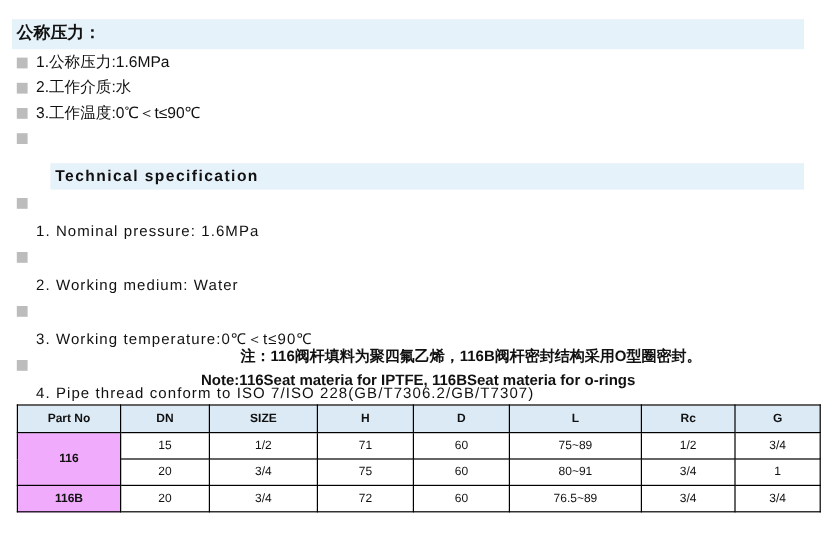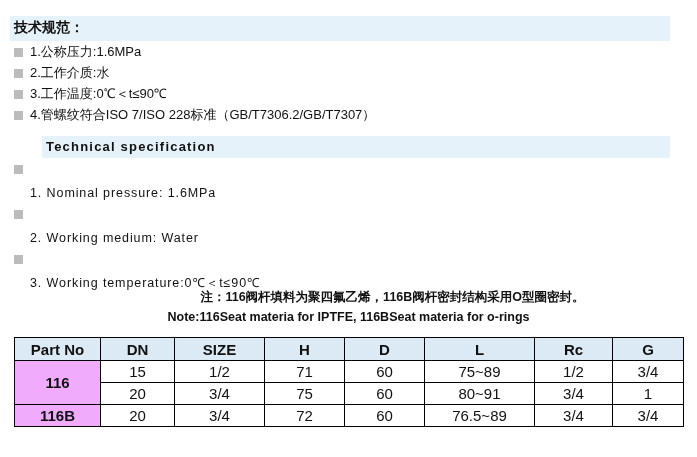--- a/index.html
+++ b/index.html
@@ -101,21 +101,21 @@
     width: 669px;
   }
   table {
     border-collapse: collapse;
     width: 669px;
     table-layout: fixed;
   }
   th, td {
     border: 1px solid #000000;
     text-align: center;
-    font-size: 15px;
+    font-size: 10px;
     height: 21px;
     padding: 0;
     color: #111111;
     font-weight: normal;
   }
   thead th {
     background: #dceaf5;
     font-weight: bold;
     height: 22px;
   }
@@ -131,55 +131,58 @@
   col.c5 { width: 110px; }
   col.c6 { width: 78px; }
   col.c7 { width: 71px; }
 </style>
 </head>
 <body>
 
 <div class="page">
 
   <div class="spec-block" id="spec-cn">
-    <div class="spec-title">技术规范：</div>
+    <div class="spec-title">公称压力：</div>
     <ul class="spec-list">
       <li class="spec-item">
         <span class="bullet"></span>
         <span class="txt">1.公称压力:1.6MPa</span>
       </li>
       <li class="spec-item">
         <span class="bullet"></span>
         <span class="txt">2.工作介质:水</span>
       </li>
       <li class="spec-item">
         <span class="bullet"></span>
         <span class="txt">3.工作温度:0℃＜t≤90℃</span>
       </li>
       <li class="spec-item">
         <span class="bullet"></span>
-        <span class="txt">4.管螺纹符合ISO 7/ISO 228标准（GB/T7306.2/GB/T7307）</span>
       </li>
     </ul>
   </div>
 
   <div class="spec-block" id="spec-en">
     <div class="spec-title en">Technical specification</div>
     <ul class="spec-list">
       <li class="spec-item">
         <span class="bullet"></span>
         <span class="txt en">1. Nominal pressure: 1.6MPa</span>
       </li>
       <li class="spec-item">
         <span class="bullet"></span>
         <span class="txt en">2. Working medium: Water</span>
       </li>
       <li class="spec-item">
         <span class="bullet"></span>
         <span class="txt en">3. Working temperature:0℃＜t≤90℃</span>
+      </li>
+      <li class="spec-item">
+        <span class="bullet"></span>
+        <span class="txt en">4. Pipe thread conform to ISO 7/ISO 228(GB/T7306.2/GB/T7307)</span>
       </li>
     </ul>
   </div>
 
   <div class="note" id="note-cn">注：116阀杆填料为聚四氟乙烯，116B阀杆密封结构采用O型圈密封。</div>
   <div class="note" id="note-en">Note:116Seat materia for IPTFE, 116BSeat materia for o-rings</div>
 
   <div class="tbl-wrap">
     <table>
       <colgroup>

